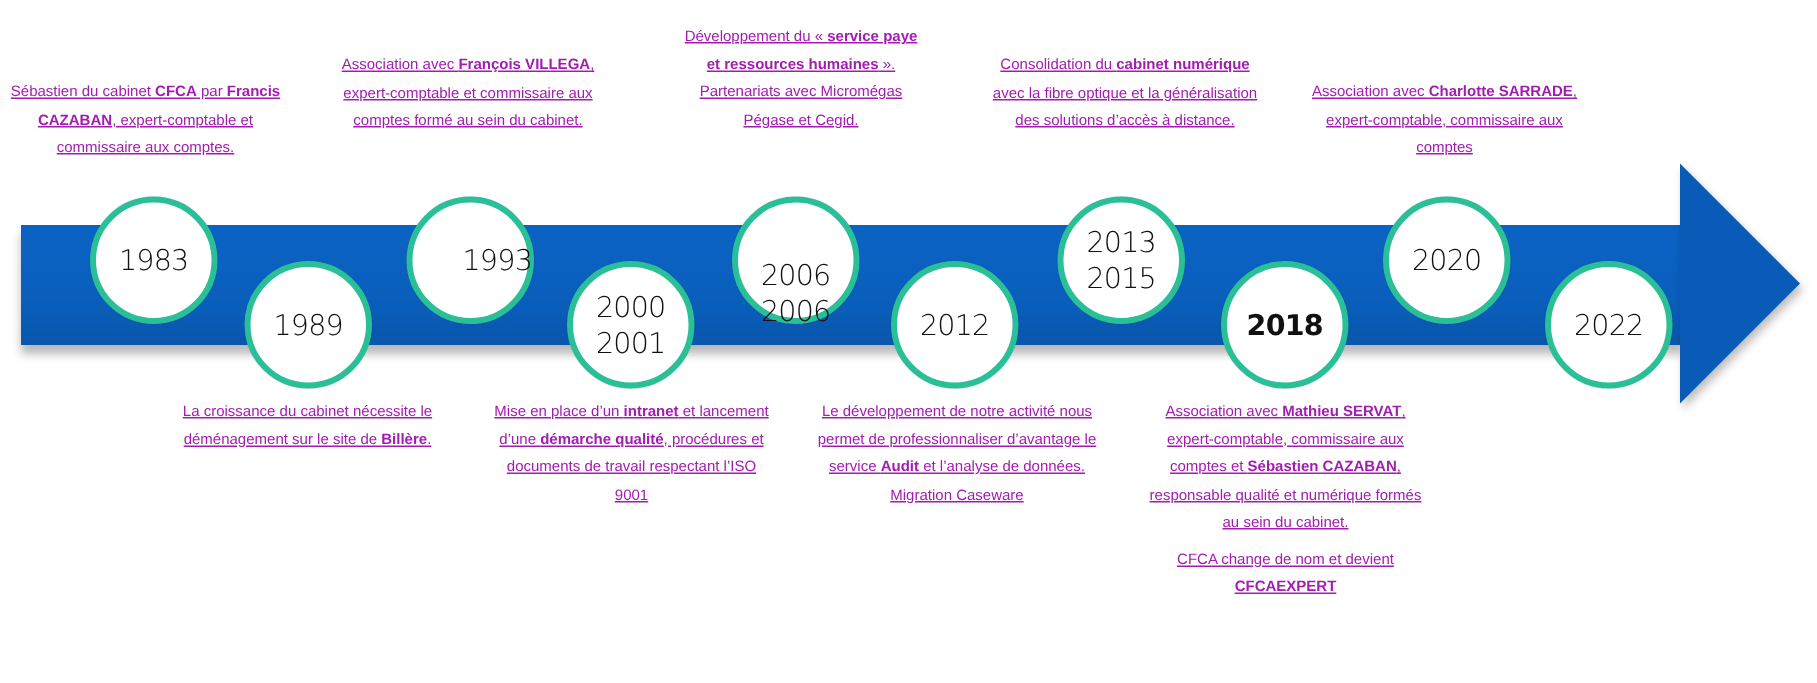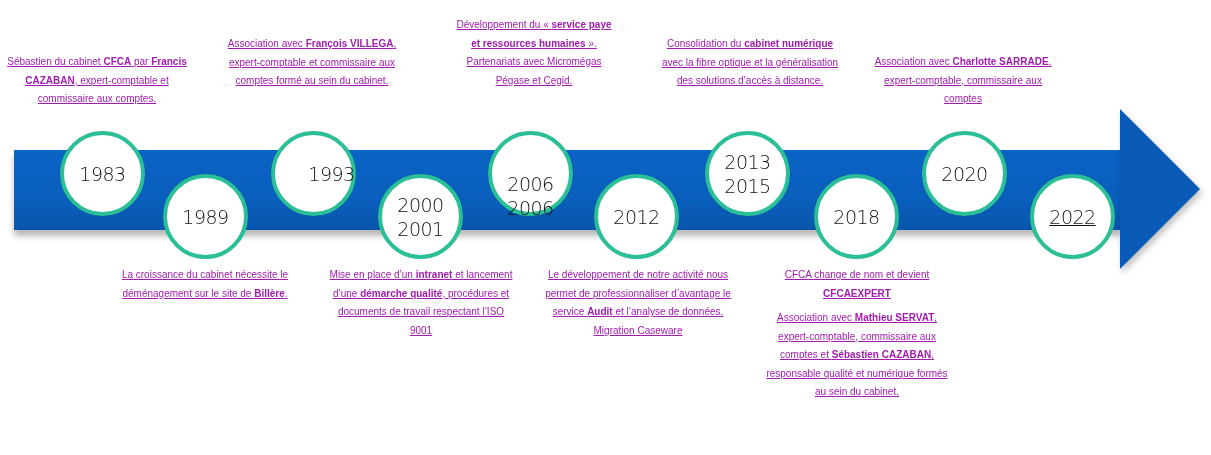--- a/index.html
+++ b/index.html
@@ -64,31 +64,31 @@
     </div>
 </div>
 <div class="circle" style="left:705px; top:131px;">
   <div>
       <span class="yr" style="display: block;">2013</span>
       <span class="yr" style="display: block;">2015</span>
     </div>
 </div>
 <div class="circle" style="left:814px; top:174px;">
   <div>
-      <span class="yr" style="display: block;">2018</span>
+      <span class="yr" style="display: block; font-weight: bold;">2018</span>
     </div>
 </div>
 <div class="circle" style="left:922px; top:131px;">
   <div>
       <span class="yr" style="display: block;">2020</span>
     </div>
 </div>
 <div class="circle" style="left:1030px; top:174px;">
   <div>
-      <span class="yr" style="display: block; text-decoration: underline;">2022</span>
+      <span class="yr" style="display: block;">2022</span>
     </div>
 </div>
 
 <div class="txt" style="left:4px; top:53px; width:186px;">
     <p><span>Sébastien du cabinet </span><b>CFCA</b><span> par </span><b>Francis CAZABAN</b><span>, expert-comptable et commissaire aux comptes.</span></p>
   </div>
 <div class="txt" style="left:107px; top:266px; width:196px;">
     <p><span>La croissance du cabinet nécessite le déménagement sur le site de </span><b>Billère</b><span>.</span></p>
   </div>
 <div class="txt" style="left:217px; top:35px; width:190px;">
@@ -100,20 +100,20 @@
 <div class="txt" style="left:452px; top:16px; width:164px;">
     <p><span>Développement du « </span><b>service paye et ressources humaines</b><span> ». Partenariats avec Micromégas Pégase et Cegid.</span></p>
   </div>
 <div class="txt" style="left:540px; top:266px; width:196px;">
     <p><span>Le développement de notre activité nous permet de professionnaliser d’avantage le service </span><b>Audit</b><span> et l’analyse de données. Migration Caseware</span></p>
   </div>
 <div class="txt" style="left:660px; top:35px; width:180px;">
     <p><span>Consolidation du </span><b>cabinet numérique</b><span> avec la fibre optique et la généralisation des solutions d’accès à distance.</span></p>
   </div>
 <div class="txt" style="left:765px; top:266px; width:184px;">
+    <p><span>Association avec </span><b>Mathieu SERVAT</b><span>, expert-comptable, commissaire aux comptes et </span><b>Sébastien CAZABAN</b><span>, responsable qualité et numérique formés au sein du cabinet.</span></p>
     <p><span>CFCA change de nom et devient </span><b>CFCAEXPERT</b></p>
-    <p><span>Association avec </span><b>Mathieu SERVAT</b><span>, expert-comptable, commissaire aux comptes et </span><b>Sébastien CAZABAN</b><span>, responsable qualité et numérique formés au sein du cabinet.</span></p>
   </div>
 <div class="txt" style="left:870px; top:53px; width:186px;">
     <p><span>Association avec </span><b>Charlotte SARRADE</b><span>, expert-comptable, commissaire aux comptes</span></p>
   </div>
 <div class="txt" style="left:990px; top:277px; width:168px;">
   </div>
 
 </body></html>

